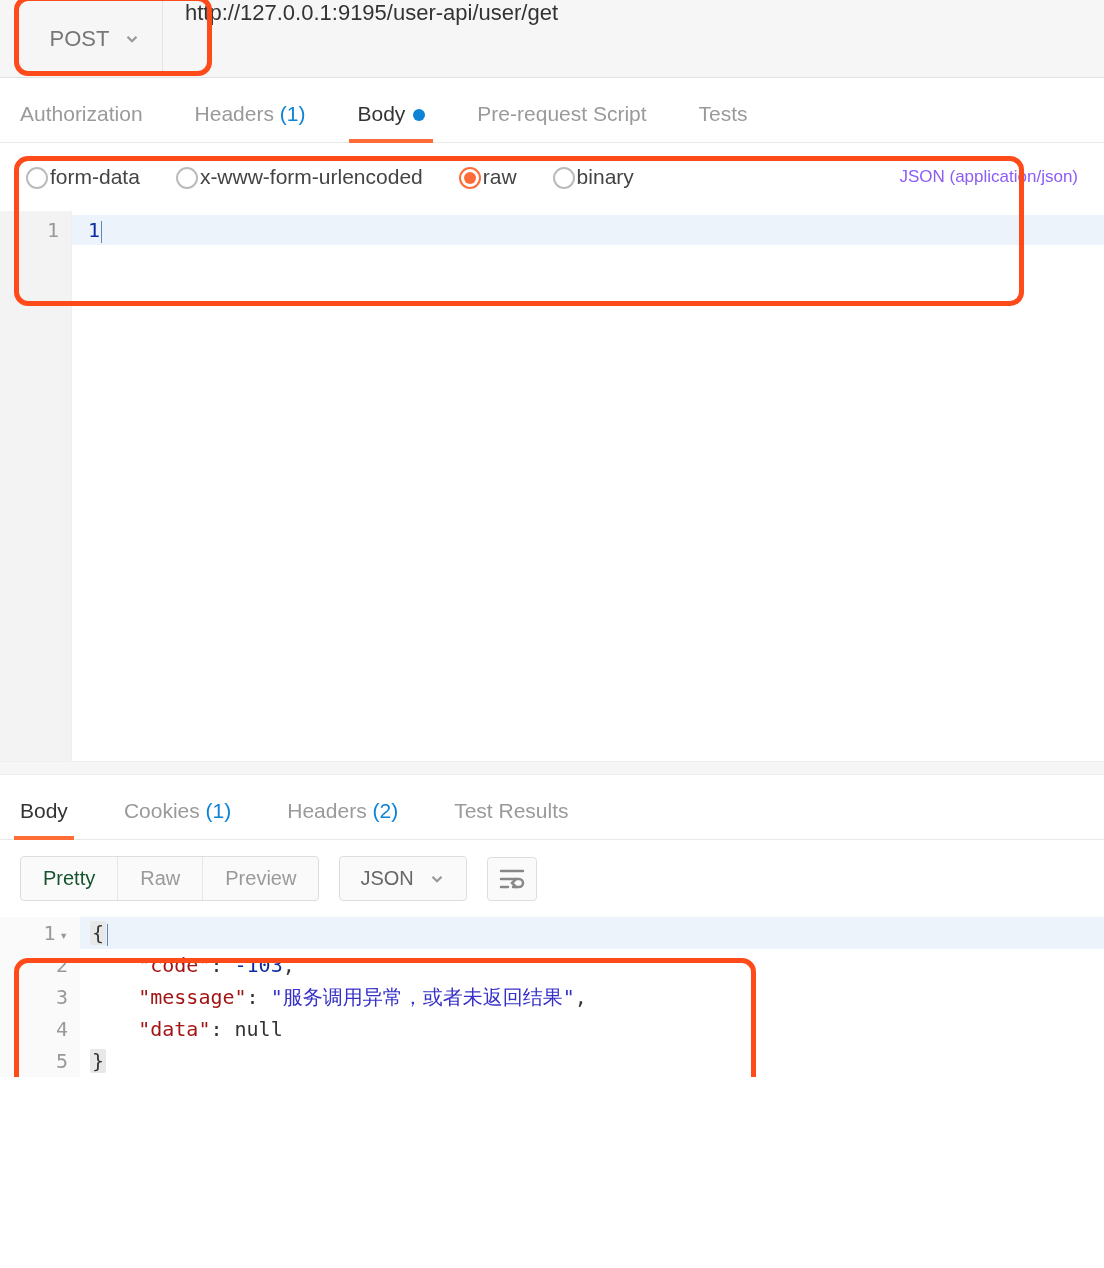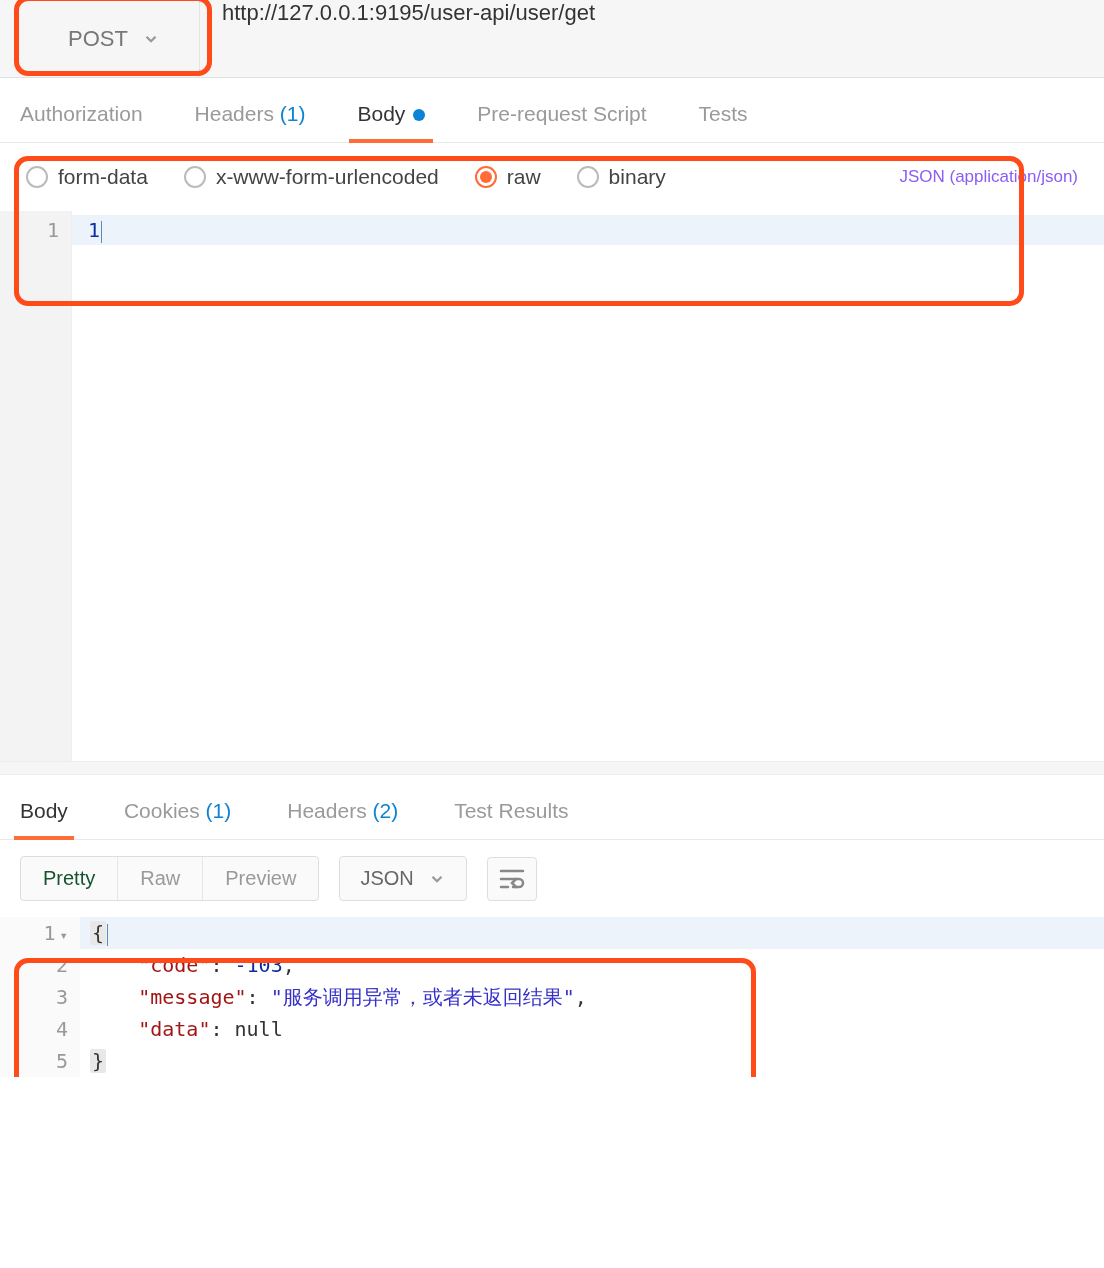--- a/index.html
+++ b/index.html
@@ -12,21 +12,21 @@
   }
 
   
   .request-bar {
     display: flex;
     background: #f6f6f6;
     border-bottom: 1px solid #e2e2e2;
     height: 78px;
   }
   .method-select {
-    width: 200px;
+    width: 163px;
     display: flex;
     align-items: center;
     justify-content: center;
     gap: 14px;
     color: #777;
     font-weight: 500;
     font-size: 22px;
     border-right: 1px solid #e4e4e4;
     cursor: pointer;
     background: #f6f6f6;
@@ -81,22 +81,22 @@
 
   
   .body-options {
     display: flex;
     align-items: center;
     gap: 36px;
     padding: 22px 26px;
   }
   .radio-opt {
     display: flex;
-    align-items: center;
-    gap: 10px;
+    align-items: flex-end;
+    gap: 2px;
     color: #444;
     font-size: 21px;
     cursor: pointer;
   }
   .radio {
     width: 22px; height: 22px;
     border-radius: 50%;
     border: 2px solid #bbb;
     display: inline-flex;
     align-items: center;

